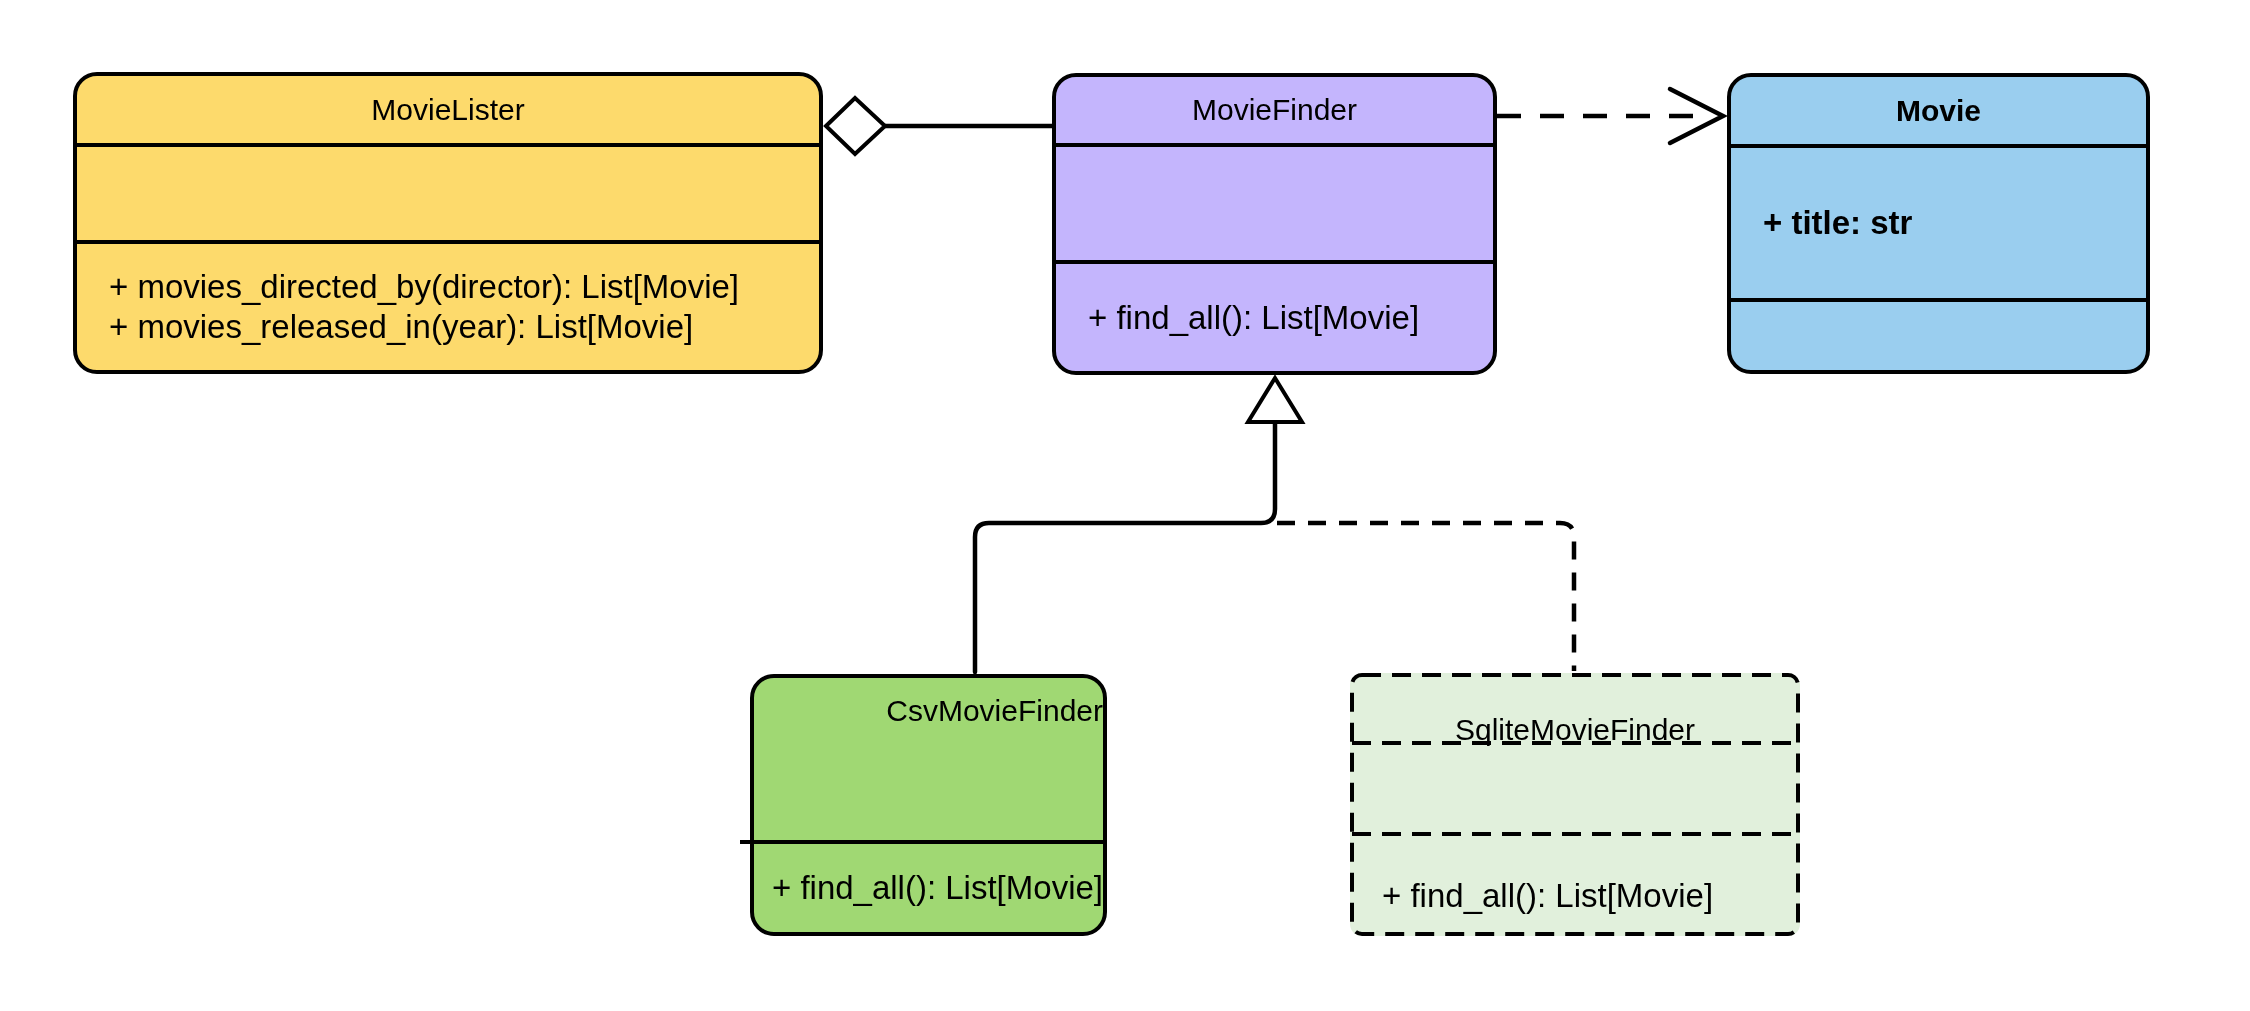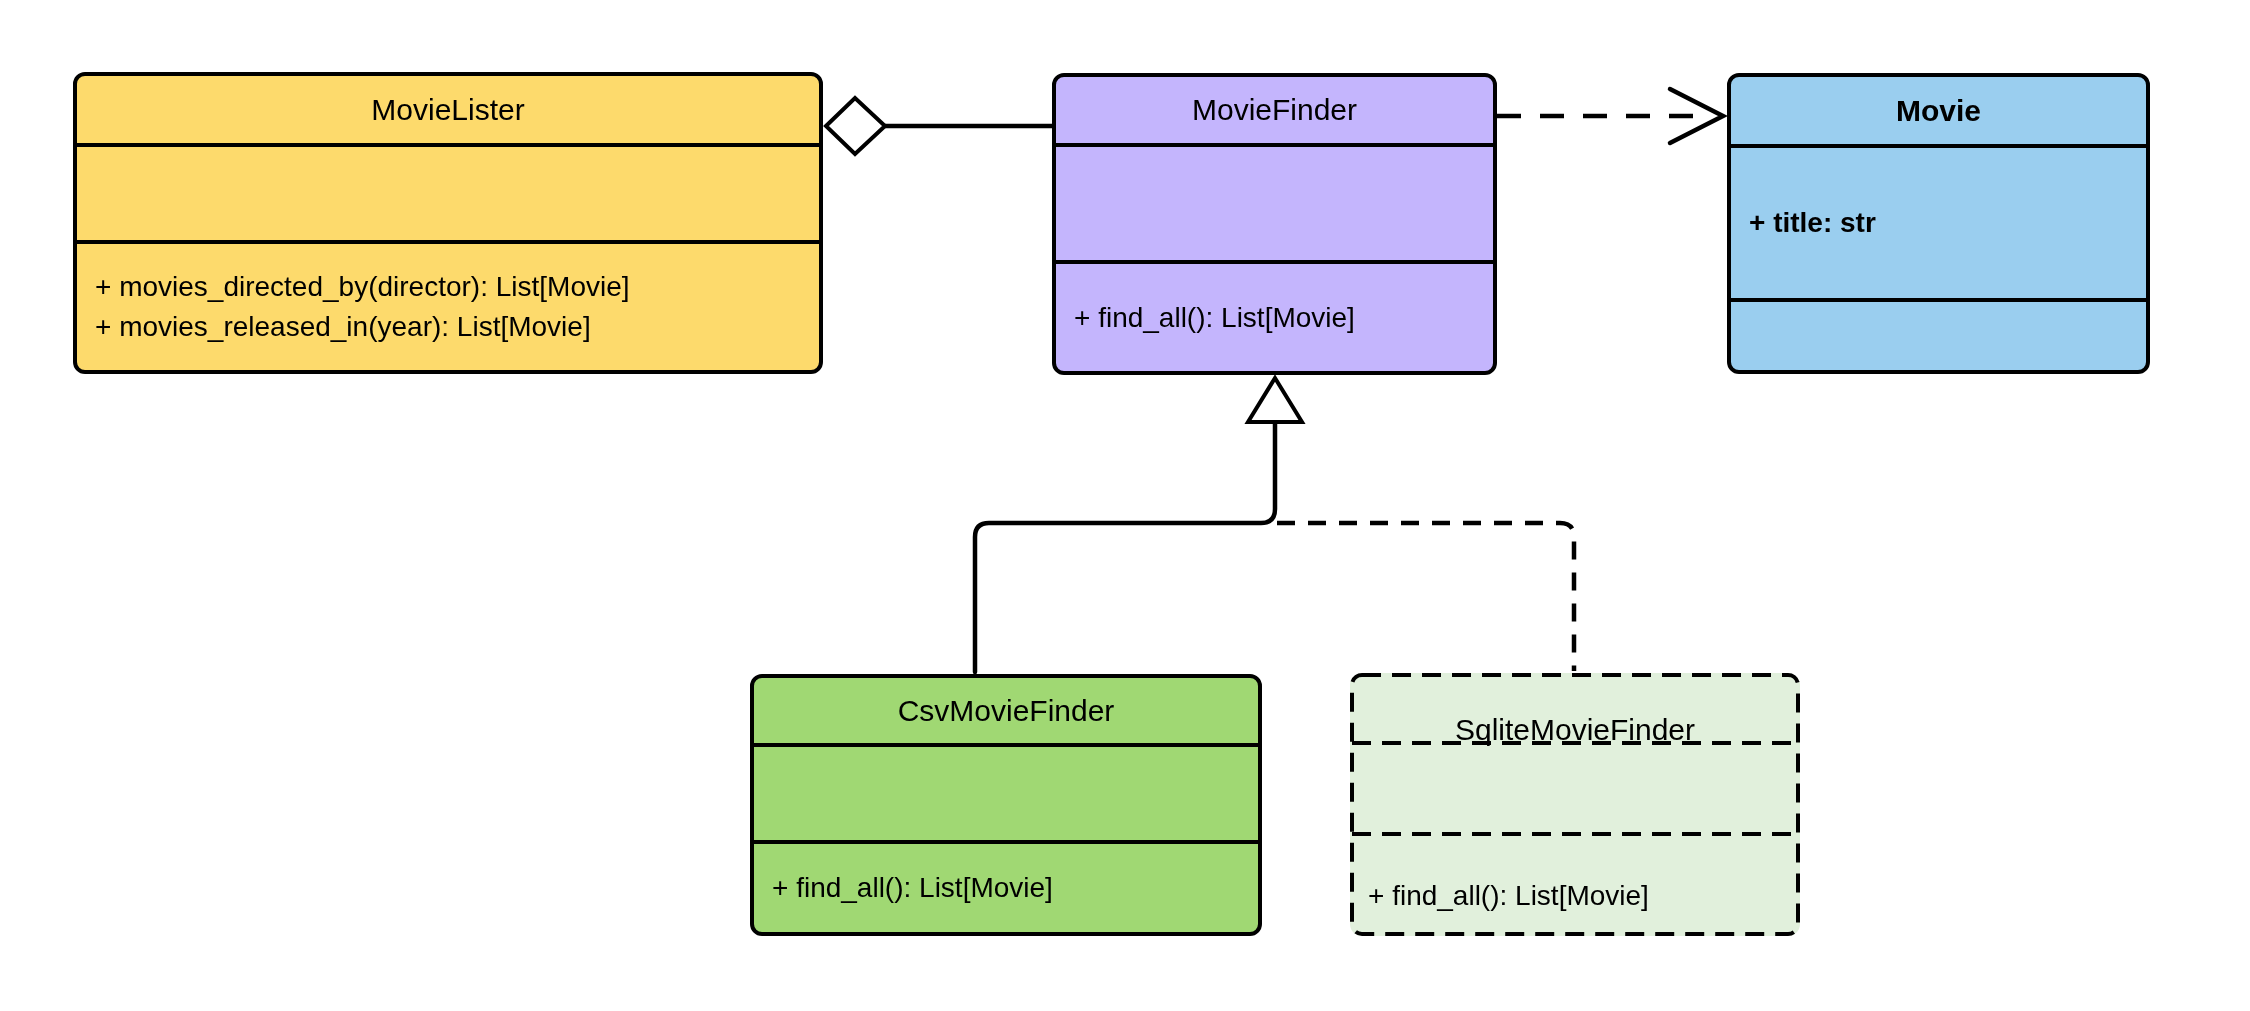--- a/index.html
+++ b/index.html
@@ -13,21 +13,21 @@
     width: 2250px;
     height: 1011px;
     background: #ffffff;
     overflow: hidden;
   }
   
   .uml-class {
     position: absolute;
     box-sizing: border-box;
     border: 4px solid #000;
-    border-radius: 12px;
+    border-radius: 24px;
     display: flex;
     flex-direction: column;
     color: #000;
   }
   .uml-class.borderless {
     border: none;
     border-radius: 12px;
   }
   .compartment {
     box-sizing: border-box;
@@ -39,22 +39,22 @@
   .cls-header {
     display: flex;
     align-items: center;
     justify-content: center;
     font-size: 30px;
   }
   .cls-members {
     display: flex;
     flex-direction: column;
     justify-content: center;
-    padding-left: 18px;
-    font-size: 28px;
+    padding-left: 32px;
+    font-size: 33px;
   }
   .cls-members.grow { flex: 1 1 auto; }
   .member {
     height: 40px;
     line-height: 40px;
     white-space: nowrap;
   }
   
   #edges {
     position: absolute;
@@ -94,21 +94,21 @@
   <div class="uml-class" style="left: 1727px; top: 73px; width: 423px; height: 301px; background-color: rgb(154, 206, 239); font-weight: bold;">
     <div class="compartment cls-header" style="height:67px;">
       <span>Movie</span>
     </div>
     <div class="compartment divided cls-members" style="height:154px;">
       <div class="member">+ title: str</div>
     </div>
     <div class="compartment divided grow" style="flex:1 1 auto;"></div>
   </div>
 
-  <div class="uml-class" style="left: 750px; top: 674px; width: 512px; height: 262px; background-color: rgb(160, 216, 115);">
+  <div class="uml-class" style="left: 750px; top: 674px; width: 357px; height: 262px; background-color: rgb(160, 216, 115); align-items: flex-end;">
     <div class="compartment cls-header" style="height:65px;">
       <span>CsvMovieFinder</span>
     </div>
     <div class="compartment divided" style="height:97px;"></div>
     <div class="compartment divided cls-members grow">
       <div class="member">+ find_all(): List[Movie]</div>
     </div>
   </div>
 
   <div class="uml-class borderless" style="left: 1350px; top: 673px; width: 450px; height: 263px; background-color: rgb(225, 240, 220);">

